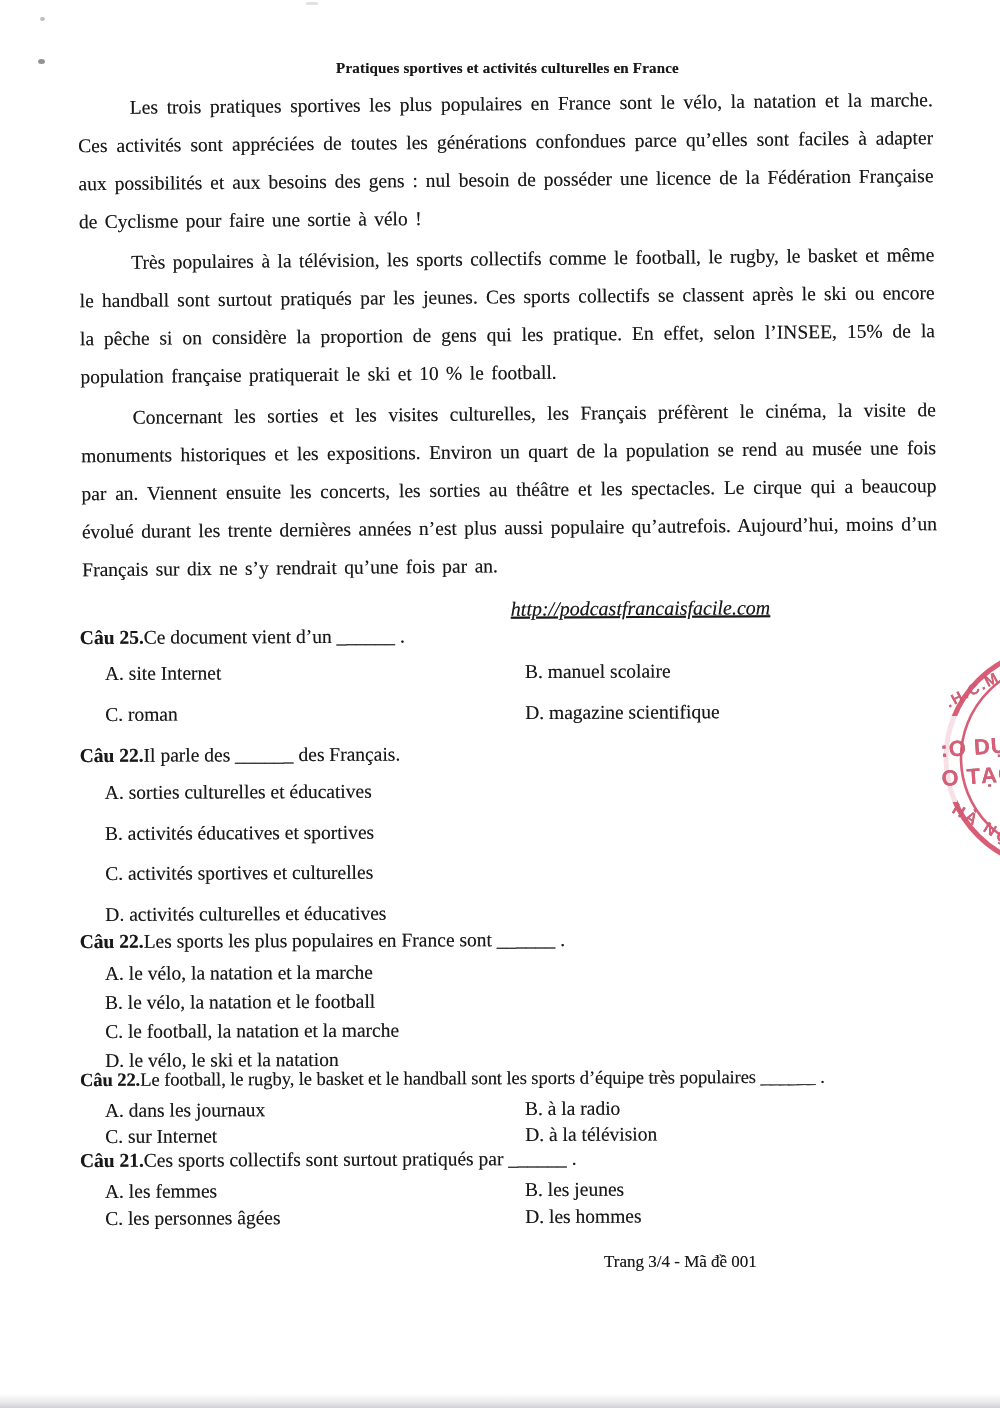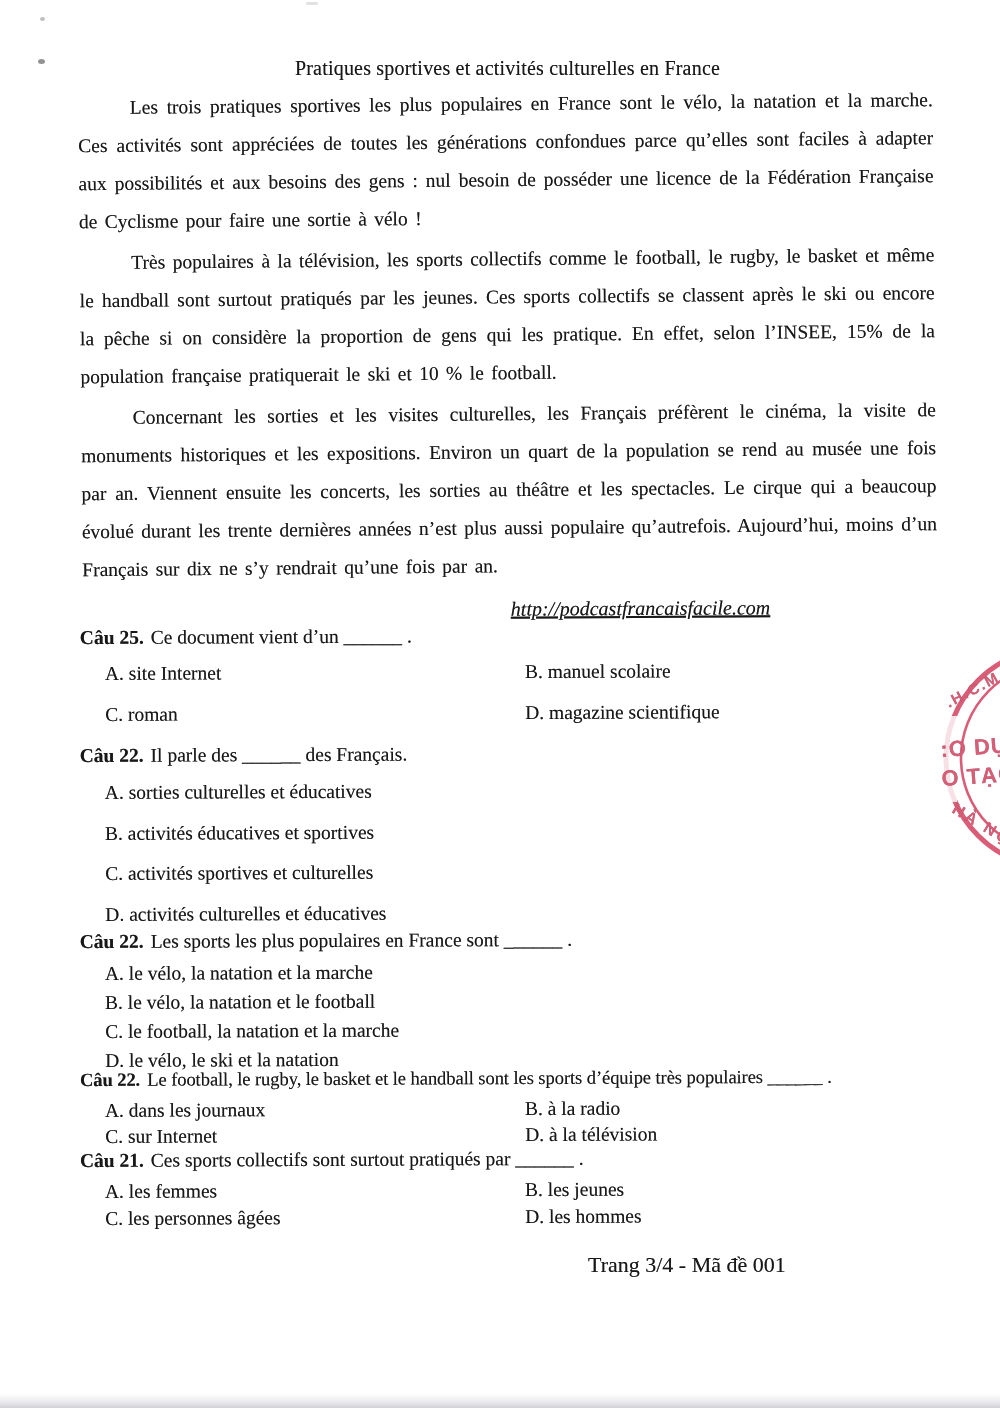--- a/index.html
+++ b/index.html
@@ -2,42 +2,42 @@
 <html><head>
 <meta charset="utf-8">
 <style>
   html,body{margin:0;padding:0;background:#e8e8e8}
   .page{
     position:relative;width:1000px;height:1408px;background:#ffffff;
     overflow:hidden;font-family:"Liberation Serif",serif;color:#181818;
     text-shadow:0 0 .35px rgba(25,25,25,.55);
   }
   .content{padding:54px 65px 0 80px}
-  .title{font-weight:normal;font-size:20px;text-align:center;letter-spacing:.2px;line-height:28px}
+  .title{font-weight:bold;font-size:15px;text-align:center;letter-spacing:.2px;line-height:28px}
   .passage{margin-top:4px;transform:rotate(-0.55deg);transform-origin:40% 50%}
   .passage p{margin:0 0 3px 0;font-size:19.5px;line-height:38px;text-align:justify;text-indent:52px;word-spacing:2.5px}
   .link-line{line-height:38px;text-align:center;transform:translateX(133px) rotate(-0.3deg);font-size:20px}
   .src-link{font-style:italic;text-decoration:underline}
   .question{position:absolute;left:80px;right:55px;transform:rotate(-0.25deg);transform-origin:left center}
   .q25{top:624px}.q26{top:742px}.q27{top:928px}.q28{top:1066px}.q29{top:1147px}
   .stem{font-size:19.5px;line-height:28px;white-space:nowrap}
   .q28 .stem{font-size:18.6px;letter-spacing:-.1px}
-  .qlabel{font-weight:bold;margin-right:7px}
+  .qlabel{font-weight:bold;}
   .opts{margin-top:7px;padding-left:25px;font-size:19.5px}
   .q26 .opts{margin-top:3px}
   .q27 .opts{margin-top:3px}
   .q28 .opts,.q29 .opts{margin-top:4px}
   .two-col{display:grid;grid-template-columns:420px 1fr}
   .q25 .two-col{row-gap:12px;line-height:29px}
   .q28 .two-col{row-gap:1px;line-height:25px}
   .q29 .two-col{row-gap:2px;line-height:25px}
   .opt-block{display:block}
   .q26 .opt-block{line-height:40.5px}
   .q27 .opt-block{line-height:29px}
-  .footer{position:absolute;left:588px;top:1252px;font-size:22px}
+  .footer{position:absolute;left:604px;top:1252px;font-size:17px}
   .stamp-svg{position:absolute;left:930px;top:648px;opacity:.92}
   .stamp-svg text{font-family:"Liberation Sans",sans-serif;font-weight:bold}
   .speck{position:absolute;border-radius:50%}
   .speck-1{left:40px;top:17px;width:5px;height:4px;background:#8a8a8a;opacity:.55}
   .speck-2{left:38px;top:59px;width:7px;height:5px;background:#6d6d6d;opacity:.75}
   .speck-3{left:306px;top:2px;width:12px;height:3px;background:#b5b5b5;opacity:.4;border-radius:2px}
   .bottom-shadow{
     position:absolute;left:0;right:0;bottom:0;height:14px;
     background:linear-gradient(to bottom, rgba(255,255,255,0) 0%, rgba(130,130,145,.18) 60%, rgba(108,108,125,.32) 100%);
   }

